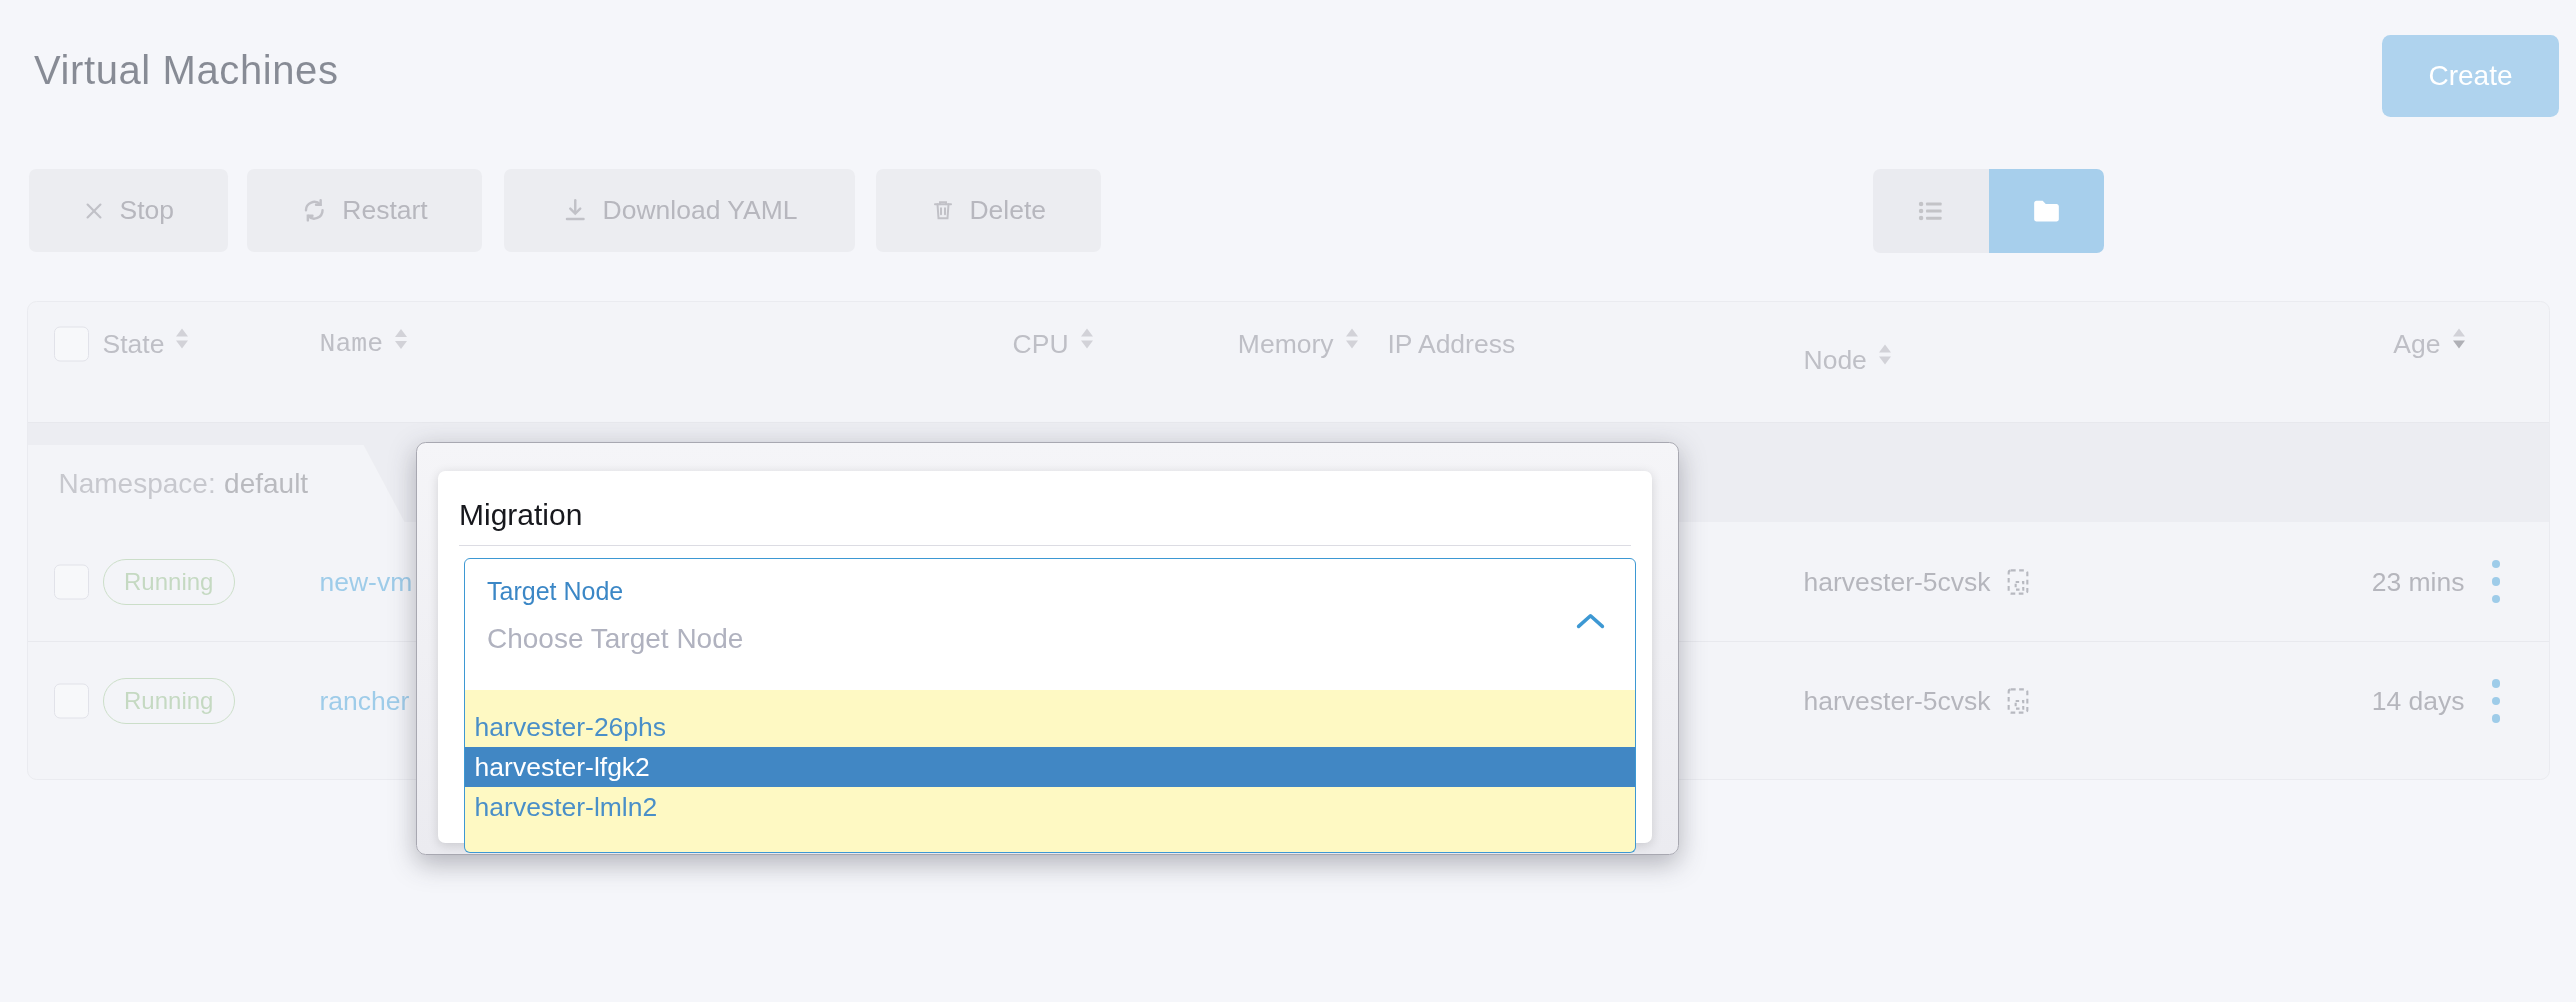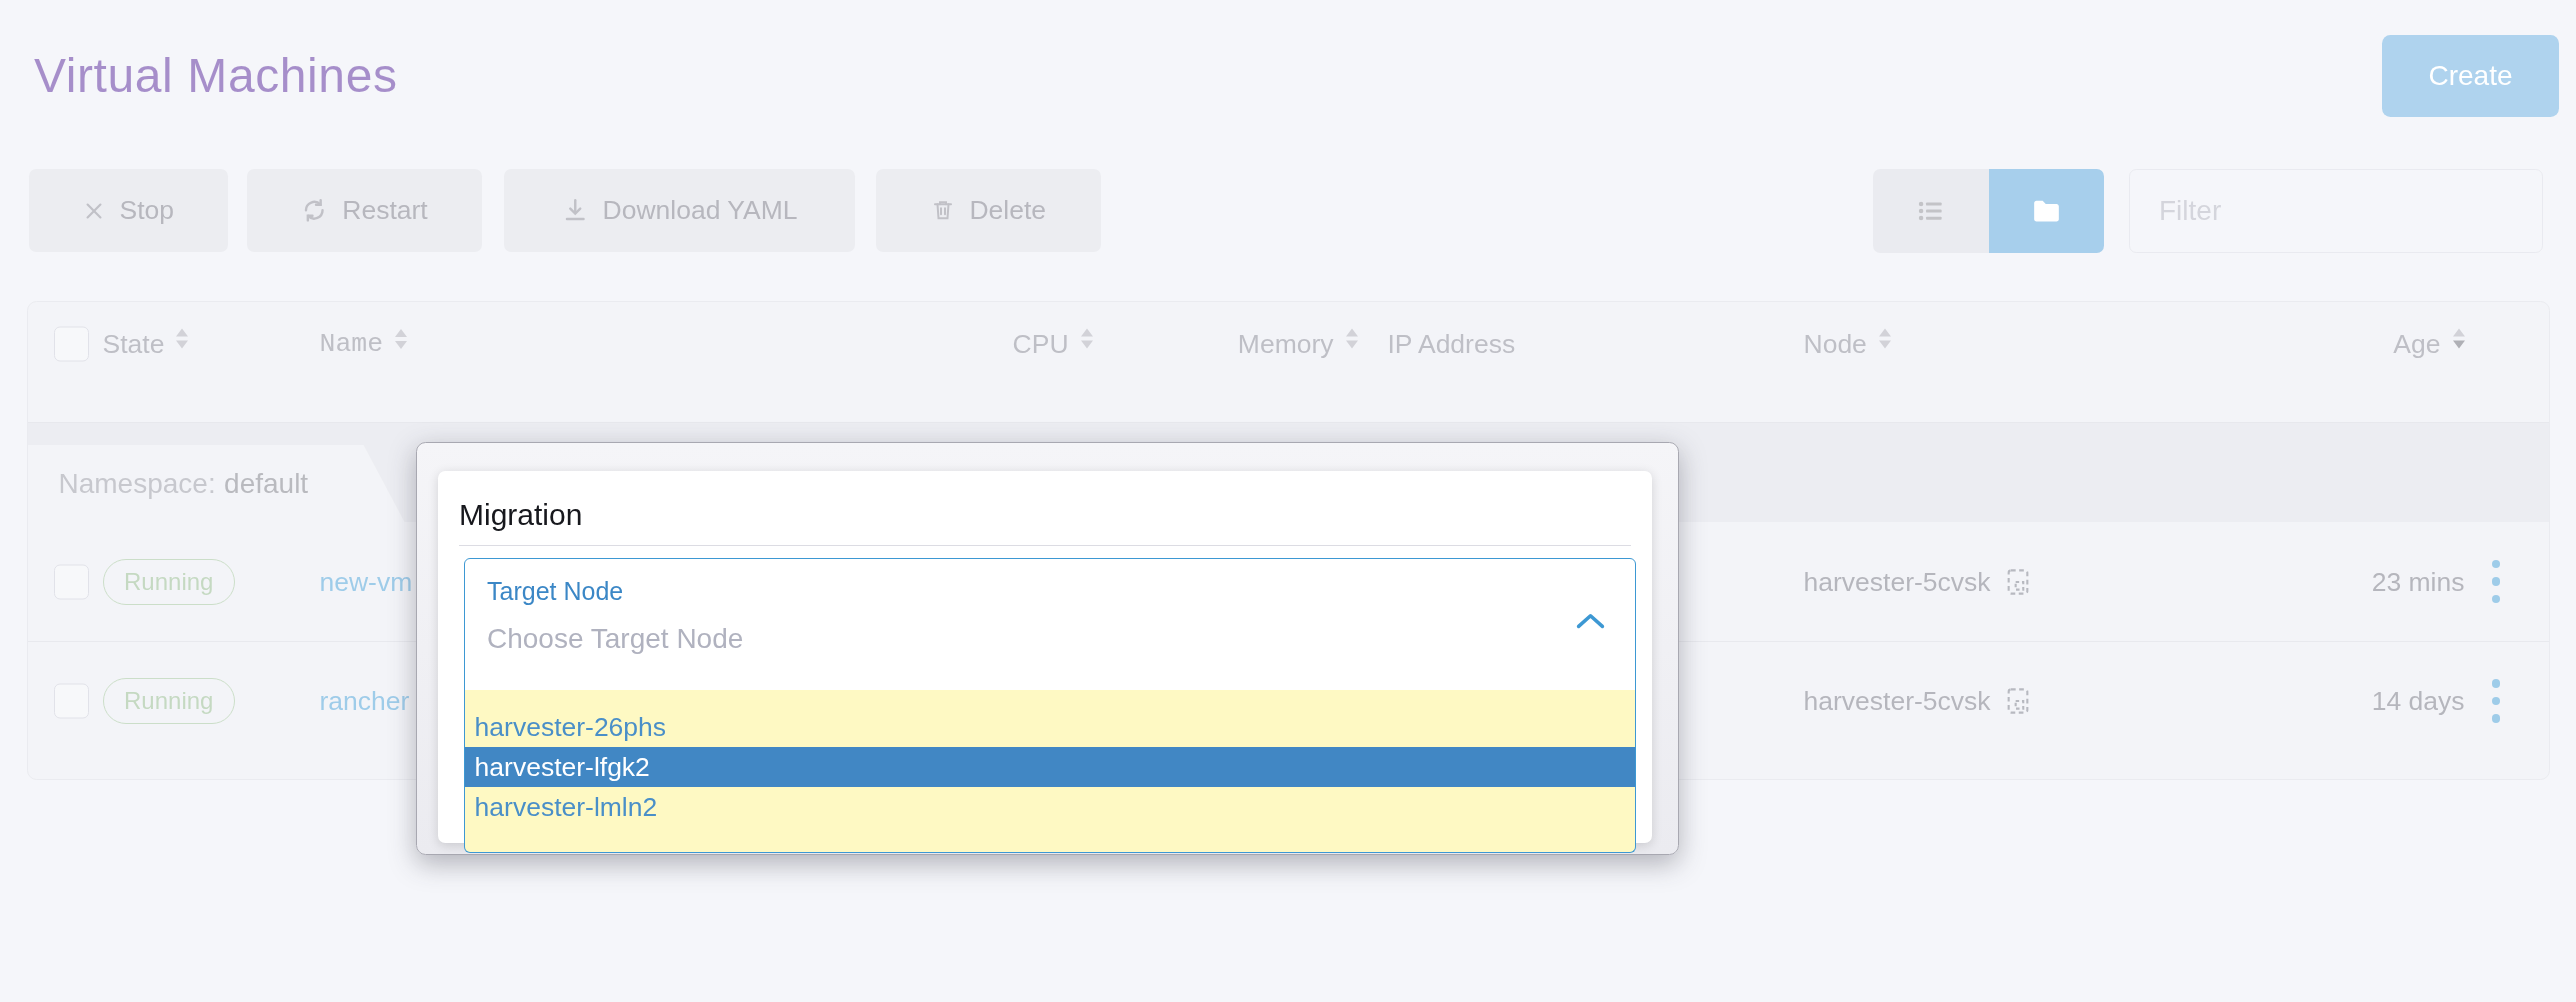--- a/index.html
+++ b/index.html
@@ -8,21 +8,21 @@
     position:relative;
     font-family:"Liberation Sans", sans-serif;
     background:#ebedf4;
     overflow:hidden;
   }
   .page { position:absolute; inset:0; z-index:1; }
 
   
   .page-title {
     position:absolute; left:34px; top:48px;
-    font-size:48px; font-weight:400; color:#4c1d95; letter-spacing:0.6px;
+    font-size:40px; font-weight:400; color:#0f172a; letter-spacing:0.6px;
   }
   .create-btn {
     position:absolute; left:2370px; top:35px; width:177px; height:82px;
     background:#5ea7dd; border:none; border-radius:8.4px;
     color:#ffffff; font-size:28px; font-family:inherit; cursor:pointer;margin-left:12px;
   }
 
   
   .tb-btn {
     position:absolute; top:169px; height:83px;
@@ -58,21 +58,21 @@
     background:#e7e9f0; border:0.6px solid #d5d7e0; border-radius:9.6px;
   }
   .thead { position:absolute; left:0; top:0; width:100%; height:121px; border-bottom:0.6px solid #cfd1db; }
   .hcell {
     position:absolute; top:42px; transform:translateY(-50%);
     display:flex; align-items:flex-start; gap:8.4px;
     font-size:26.5px; color:#7d7e8c; white-space:nowrap;
   }
   .h-state { left:75px; } .h-name { left:292px;font-family:Liberation Mono, monospace; }
   .h-cpu { right:1456px; } .h-memory { right:1191px; }
-  .h-ip { left:1360px; } .h-node { left:1776px; } .h-age { right:84px; }
+  .h-ip { left:1360px; } .h-node { left:1776px;margin-top:16px; } .h-age { right:84px; }
 
   .sort { display:inline-flex; flex-direction:column; gap:4.2px; margin-left:3.6px; }
   .tri-up { width:0; height:0; border-left:6.6px solid transparent; border-right:6.6px solid transparent; border-bottom:8.4px solid #a4a5b1; }
   .tri-dn { width:0; height:0; border-left:6.6px solid transparent; border-right:6.6px solid transparent; border-top:8.4px solid #a4a5b1; }
   .tri-active { border-top-color:#5f606c; }
 
   .checkbox {
     position:absolute; left:26.5px; top:50%; transform:translateY(-50%);
     width:35px; height:35px; border:1.2px solid #c3c5d2; border-radius:6px; background:#eef0f5;
   }
@@ -205,21 +205,20 @@
           <rect x="8.5" y="16" width="11" height="2.1" rx="0.6"></rect>
         </svg>
     </button>
     <button class="vt-half vt-folder">
       <svg width="37" height="37" viewBox="0 0 24 24" fill="#ffffff">
           <path d="M4 6.5c0-.8.7-1.5 1.5-1.5h4l2 2.2h7c.8 0 1.5.7 1.5 1.5v8.3c0 .8-.7 1.5-1.5 1.5h-13c-.8 0-1.5-.7-1.5-1.5z"></path>
         </svg>
     </button>
   </div>
 
-  <input class="filter-input" type="text" placeholder="Filter" style="">
 
   <div class="vm-table">
     <div class="thead">
       <span class="checkbox"></span>
       <div class="hcell h-state">
         <span>State</span>
         <span class="sort">
             <i class="tri-up"></i>
             <i class="tri-dn"></i>
           </span>

